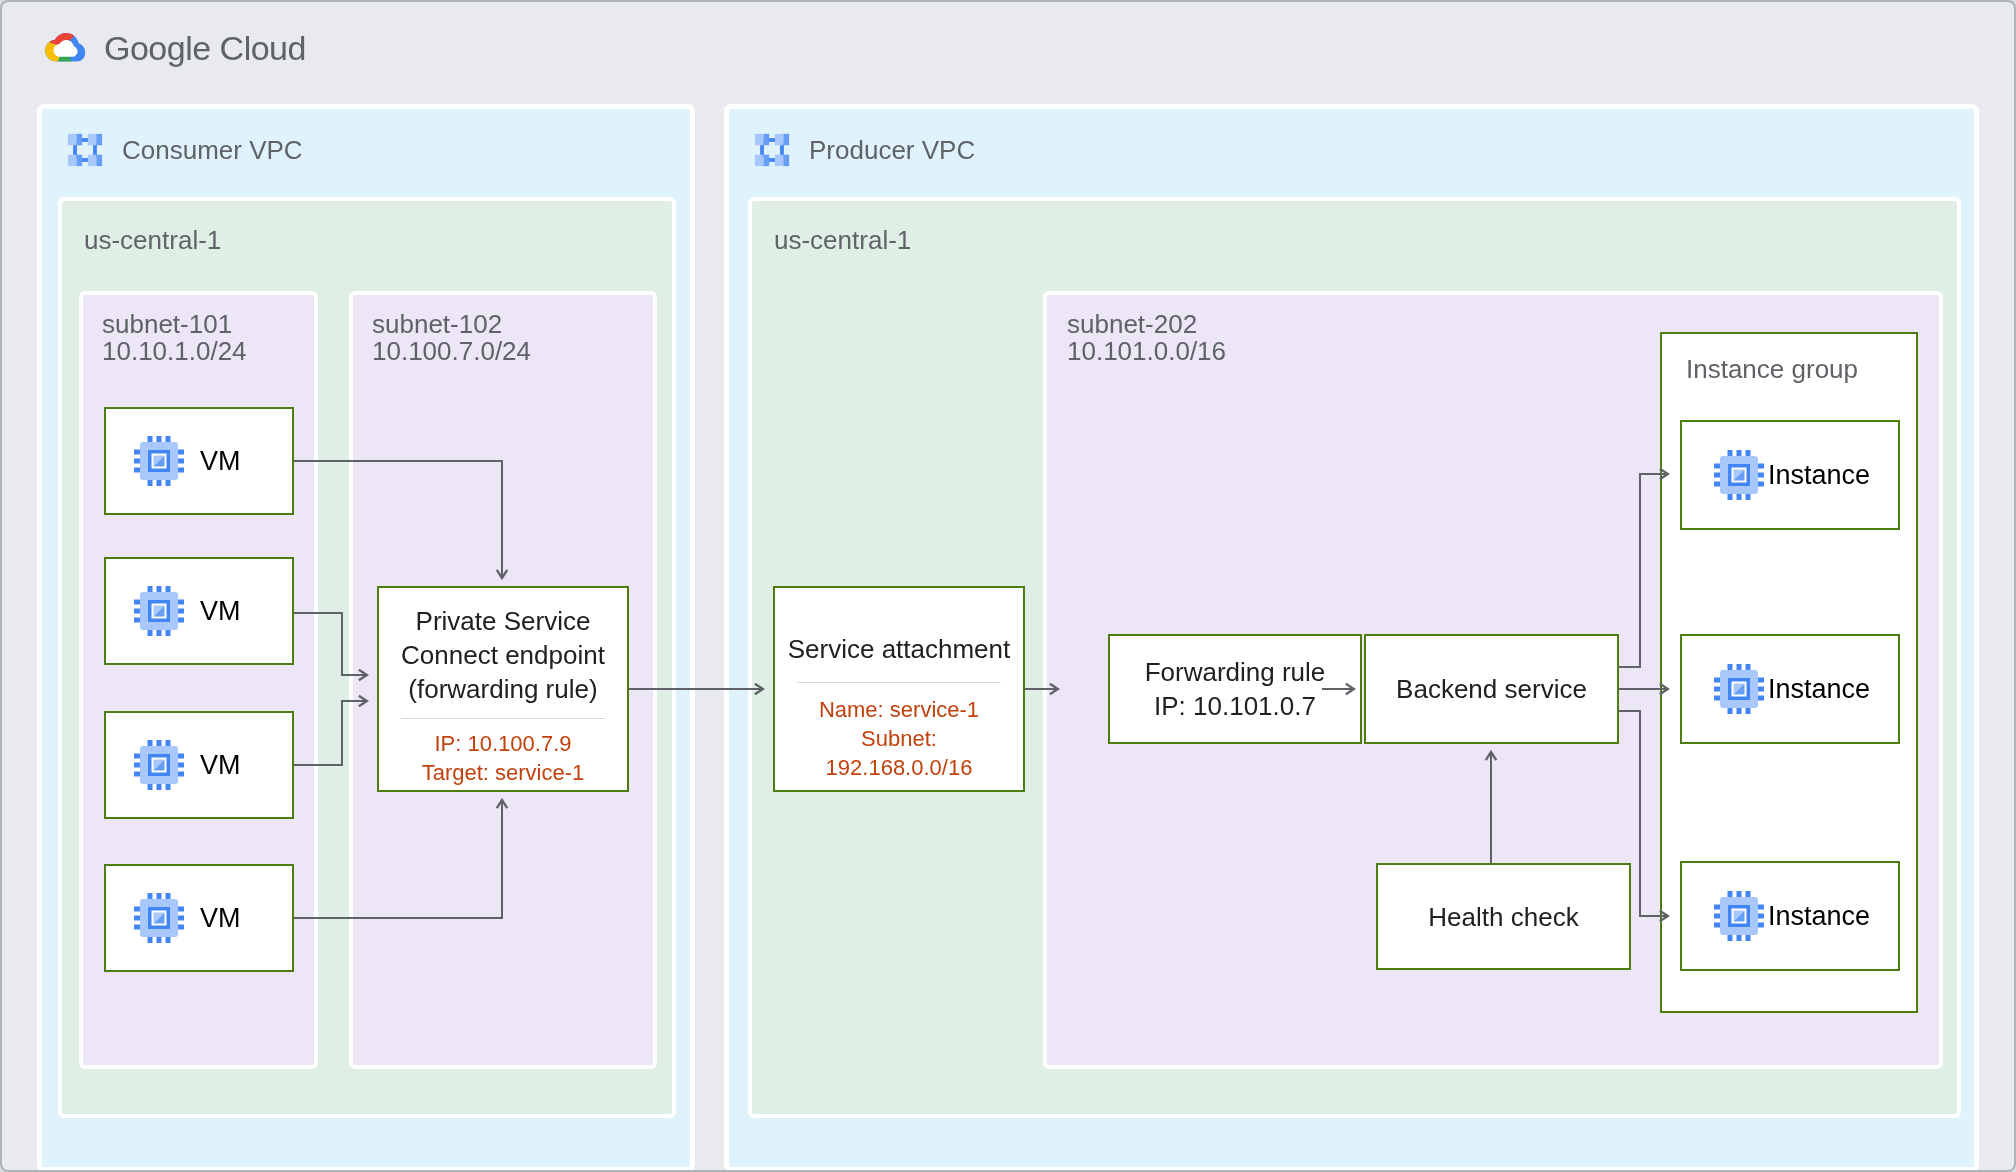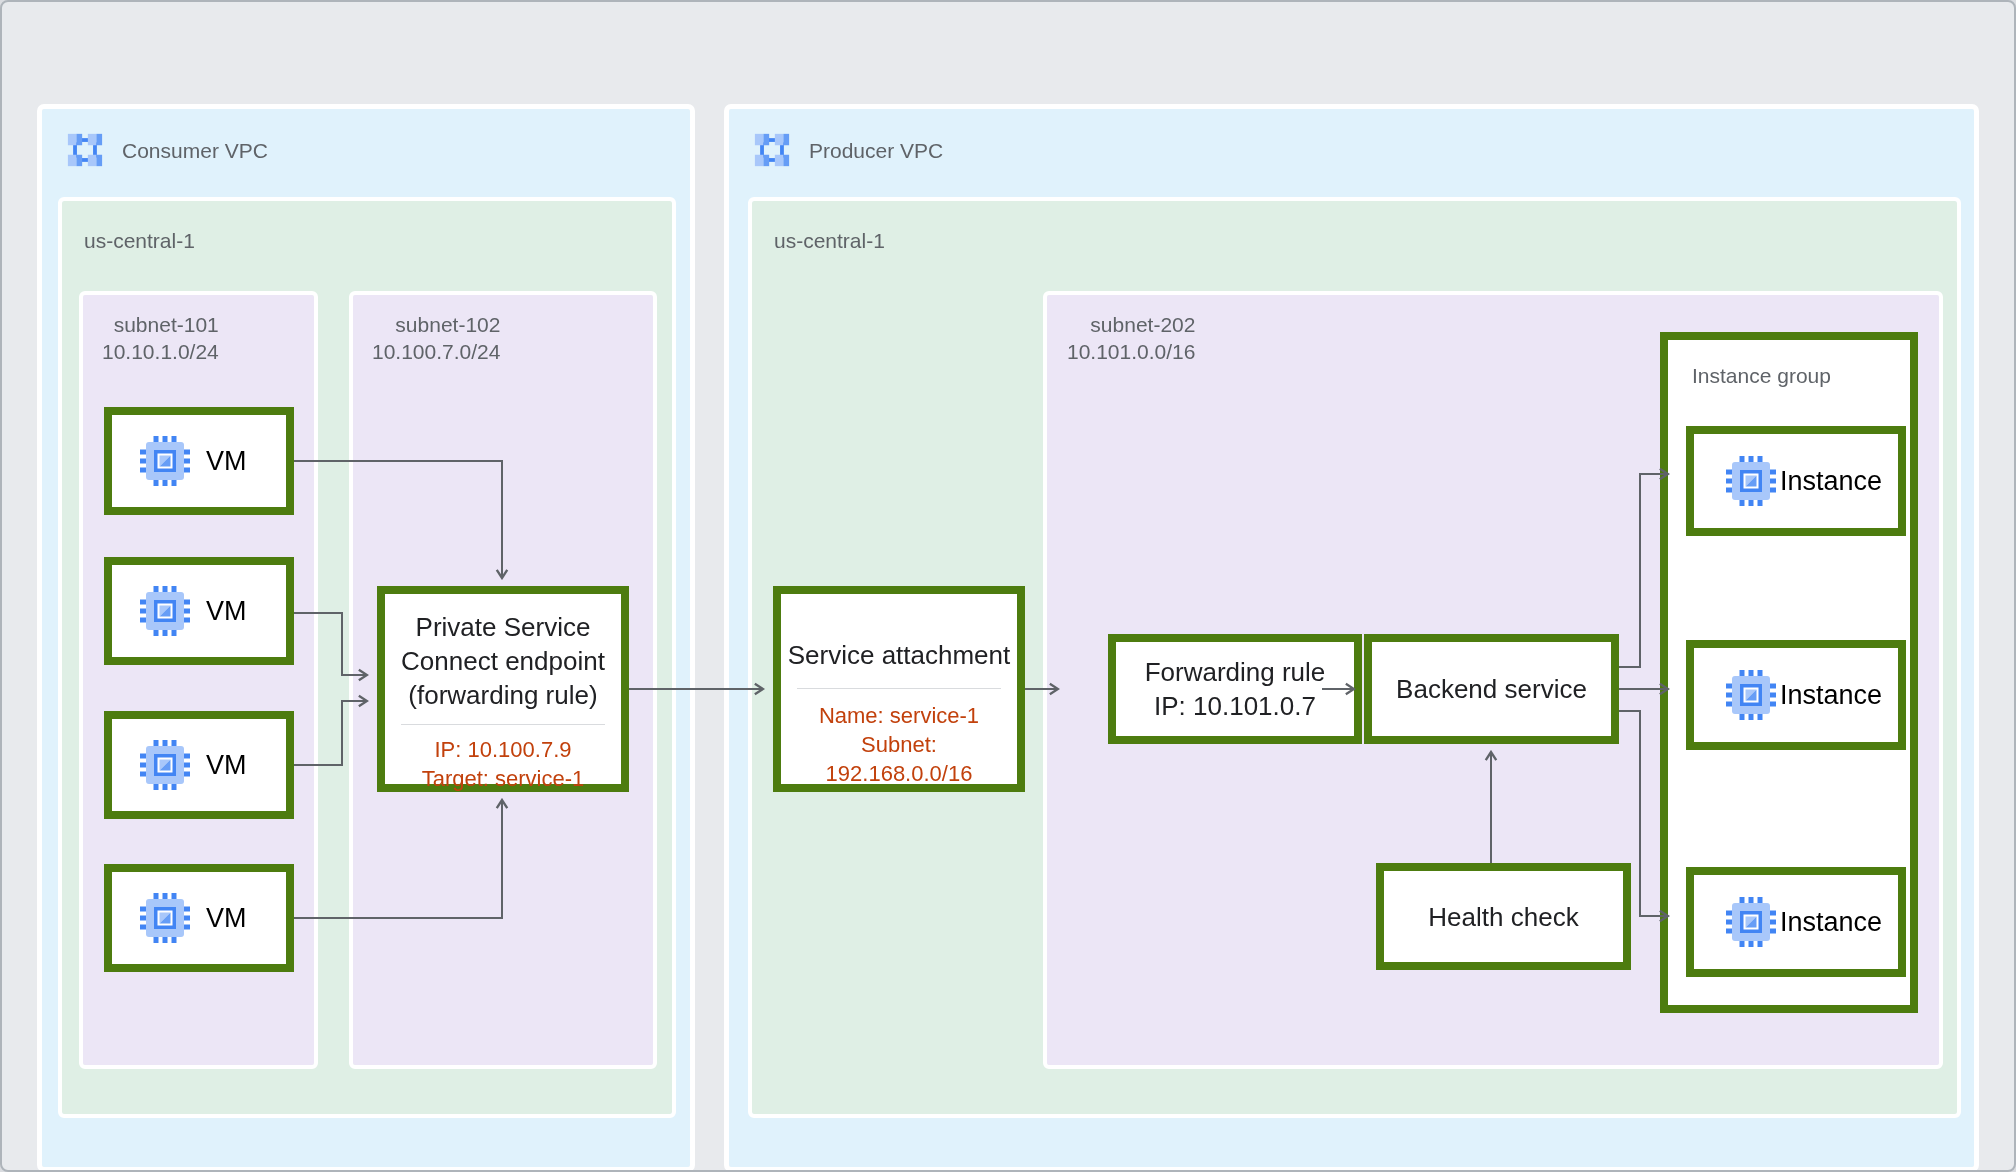--- a/index.html
+++ b/index.html
@@ -24,25 +24,25 @@
   #consumer-vpc{left:40px;top:107px;width:648px;height:1058px;}
   #producer-vpc{left:727px;top:107px;width:1245px;height:1058px;}
   #consumer-region{left:20px;top:92px;width:610px;height:913px;}
   #producer-region{left:23px;top:92px;width:1205px;height:913px;}
   #subnet-101{left:21px;top:94px;width:231px;height:770px;}
   #subnet-102{left:291px;top:94px;width:300px;height:770px;}
   #subnet-202{left:295px;top:94px;width:892px;height:770px;}
   
   .vpc-header{position:absolute;left:24px;top:22px;display:flex;align-items:center;gap:18px;}
   .vpc-header svg{width:38px;height:38px;}
-  .gray-label{font-size:21px;color:#5F6368;line-height:27px;text-align:right;}
+  .gray-label{font-size:26px;color:#5F6368;line-height:27px;}
   .region-label{position:absolute;left:22px;top:26px;}
   .subnet-label{position:absolute;left:19px;top:16px;}
   
-  .node{position:absolute;background:#FFFFFF;border:8px solid #4d7c0f;box-sizing:border-box;}
+  .node{position:absolute;background:#FFFFFF;border:2px solid #4d7c0f;box-sizing:border-box;}
   .vm-node{display:flex;align-items:center;gap:16px;padding-left:28px;}
   .vm-node svg,.instance-node svg{width:50px;height:50px;flex:0 0 auto;}
   .vm-label{font-size:27px;color:#000000;}
   .instance-node{display:flex;align-items:center;gap:4px;padding-left:32px;}
   #vm-1{left:21px;top:112px;width:190px;height:108px;}
   #vm-2{left:21px;top:262px;width:190px;height:108px;}
   #vm-3{left:21px;top:416px;width:190px;height:108px;}
   #vm-4{left:21px;top:569px;width:190px;height:108px;}
   #psc-endpoint{left:24px;top:291px;width:252px;height:206px;text-align:center;padding-top:16px;}
   #service-attachment{left:21px;top:385px;width:252px;height:206px;text-align:center;padding-top:44px;}
@@ -113,20 +113,26 @@
         <polygon points="30,23 2,14 2,52 18,52" fill="#FBBC04"></polygon>
         <polygon points="30,23 18,52 46,52" fill="#34A853"></polygon>
         <path d="M41.3,21.9 C40.4,17.8 36.8,14.8 32.5,14.8 C29.1,14.8 26.1,16.7 24.6,19.5 C20.9,19.9 18,23 18,26.8 C18,30.9 21.3,34.2 25.4,34.2 L39.4,34.2 C42.8,34.2 45.6,31.4 45.6,28 C45.6,25.1 43.8,22.7 41.3,21.9 Z" fill="#FFFFFF"></path>
       </g>
     </symbol>
   </defs>
 </svg>
 
 <div id="page">
 
+  <div id="logo">
+    <svg width="52" height="44" viewBox="0 0 60 48">
+        <use href="#icon-gcloud"></use>
+      </svg>
+    <span class="logo-text">Google Cloud</span>
+  </div>
 
   <div id="consumer-vpc" class="vpc">
     <div class="vpc-header">
       <svg viewBox="0 0 40 40">
           <use href="#icon-vpc"></use>
         </svg>
       <span class="gray-label">Consumer VPC</span>
     </div>
 
     <div id="consumer-region" class="region">

